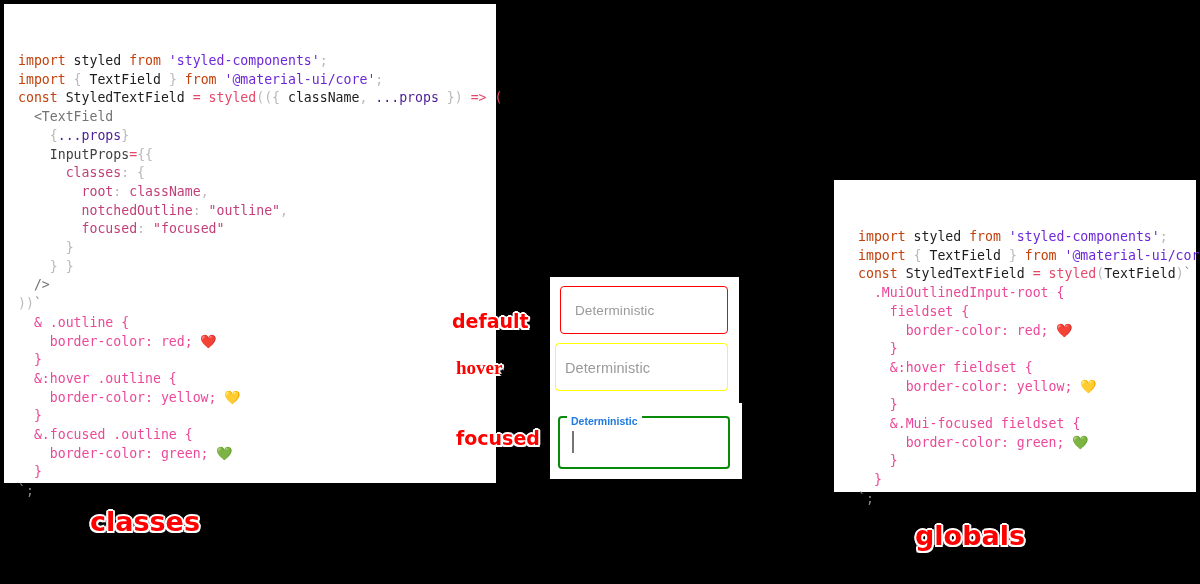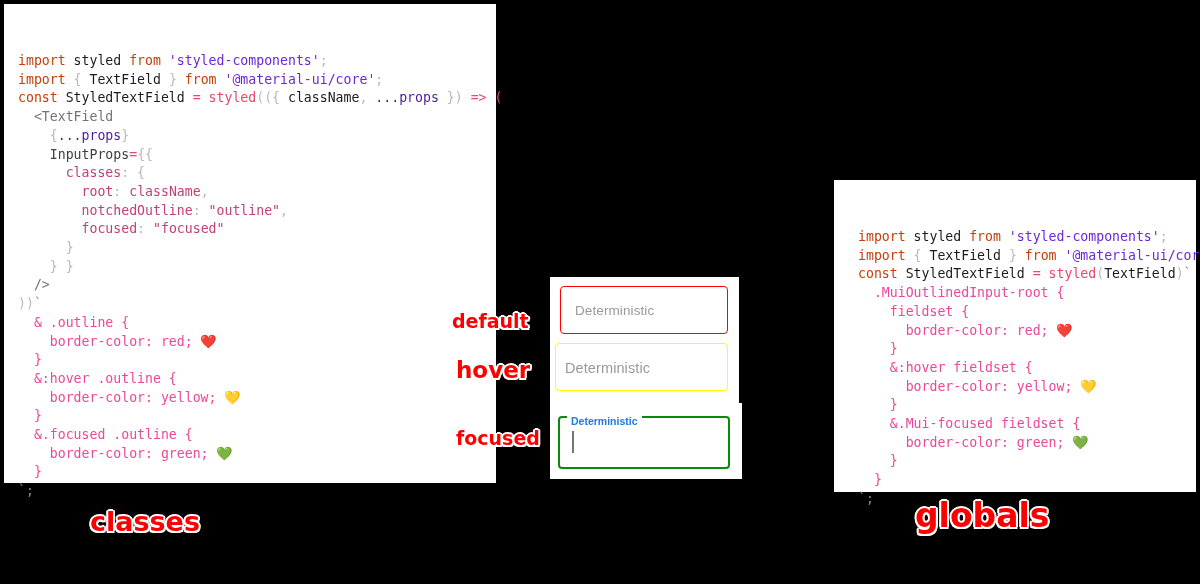--- a/index.html
+++ b/index.html
@@ -131,24 +131,24 @@
     font-family: "DejaVu Sans", sans-serif;
     font-weight: bold;
     color: #ff0000;
     text-shadow:
       -1.5px -1.5px 0 #fff,  1.5px -1.5px 0 #fff,
       -1.5px  1.5px 0 #fff,  1.5px  1.5px 0 #fff,
       -2px 0 0 #fff, 2px 0 0 #fff, 0 -2px 0 #fff, 0 2px 0 #fff;
     white-space: nowrap;
   }
   #anno-default { left: 452px; top: 297px; font-size: 19px; margin-top: 13px; }
-  #anno-hover   { left: 456px; top: 357px; font-size: 23px; }
+  #anno-hover   { left: 456px; top: 357px; font-size: 19px; font-family: Liberation Serif, serif; }
   #anno-focused { left: 456px; top: 427px; font-size: 19px; }
   #anno-classes { left: 90px;  top: 506px; font-size: 27px; }
-  #anno-globals { left: 915px; top: 496px; font-size: 33px; }
+  #anno-globals { left: 915px; top: 520px; font-size: 27px; }
 </style>
 </head>
 <body>
 
 <div class="code-panel" id="panel-classes">
   <div><div class="code-line"><span class="t-kw">import </span><span class="t-plain">styled </span><span class="t-kw">from </span><span class="t-str">'styled-components'</span><span class="t-punc">;</span></div><div class="code-line"><span class="t-kw">import </span><span class="t-punc">{ </span><span class="t-plain">TextField</span><span class="t-punc"> } </span><span class="t-kw">from </span><span class="t-str">'@material-ui/core'</span><span class="t-punc">;</span></div><div class="code-line"><span class="t-plain"></span></div><div class="code-line"><span class="t-kw">const </span><span class="t-plain">StyledTextField </span><span class="t-op">= </span><span class="t-fn">styled</span><span class="t-punc">(({ </span><span class="t-plain">className</span><span class="t-punc">, </span><span class="t-spread">...props</span><span class="t-punc"> }) </span><span class="t-op">=&gt; (</span></div><div class="code-line"><span class="t-plain">  </span><span class="t-tag">&lt;TextField</span></div><div class="code-line"><span class="t-plain">    </span><span class="t-punc">{</span><span class="t-spread">...props</span><span class="t-punc">}</span></div><div class="code-line"><span class="t-plain">    </span><span class="t-attr">InputProps</span><span class="t-op">=</span><span class="t-punc">{{</span></div><div class="code-line"><span class="t-plain">      </span><span class="t-prop">classes</span><span class="t-punc">: {</span></div><div class="code-line"><span class="t-plain">        </span><span class="t-prop">root</span><span class="t-punc">: </span><span class="t-prop">className</span><span class="t-punc">,</span></div><div class="code-line"><span class="t-plain">        </span><span class="t-prop">notchedOutline</span><span class="t-punc">: </span><span class="t-prop">"outline"</span><span class="t-punc">,</span></div><div class="code-line"><span class="t-plain">        </span><span class="t-prop">focused</span><span class="t-punc">: </span><span class="t-prop">"focused"</span></div><div class="code-line"><span class="t-plain">      </span><span class="t-punc">}</span></div><div class="code-line"><span class="t-plain">    </span><span class="t-punc">} }</span></div><div class="code-line"><span class="t-plain">  </span><span class="t-tag">/&gt;</span></div><div class="code-line"><span class="t-punc">))</span><span class="t-tick">`</span></div><div class="code-line"><span class="t-plain">  </span><span class="t-sel">&amp; .outline {</span></div><div class="code-line"><span class="t-plain">    </span><span class="t-sel">border-color: red; </span><span class="t-emoji">❤️</span></div><div class="code-line"><span class="t-plain">  </span><span class="t-sel">}</span></div><div class="code-line"><span class="t-plain">  </span><span class="t-sel">&amp;:hover .outline {</span></div><div class="code-line"><span class="t-plain">    </span><span class="t-sel">border-color: yellow; </span><span class="t-emoji">💛</span></div><div class="code-line"><span class="t-plain">  </span><span class="t-sel">}</span></div><div class="code-line"><span class="t-plain">  </span><span class="t-sel">&amp;.focused .outline {</span></div><div class="code-line"><span class="t-plain">    </span><span class="t-sel">border-color: green; </span><span class="t-emoji">💚</span></div><div class="code-line"><span class="t-plain">  </span><span class="t-sel">}</span></div><div class="code-line"><span class="t-tick">`;</span></div></div>
 </div>
 
 <div id="panel-demo">
   <div class="demo-bg-a"></div>

